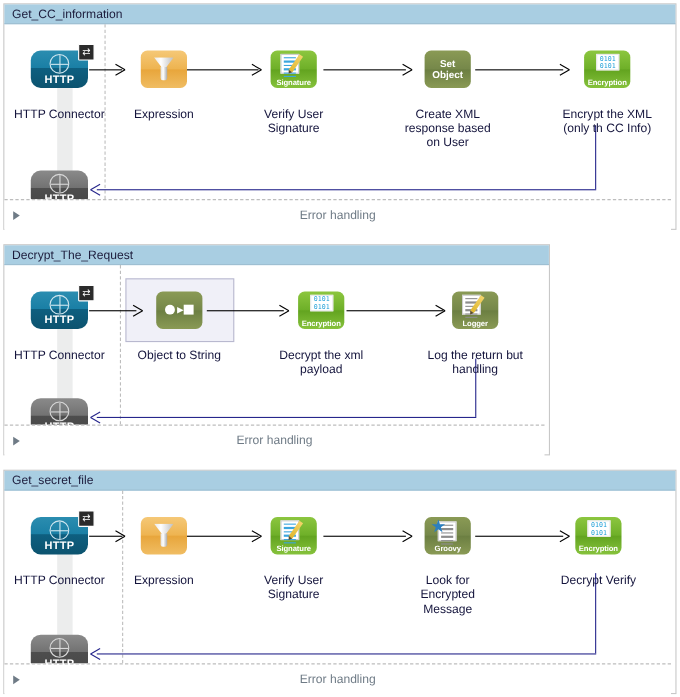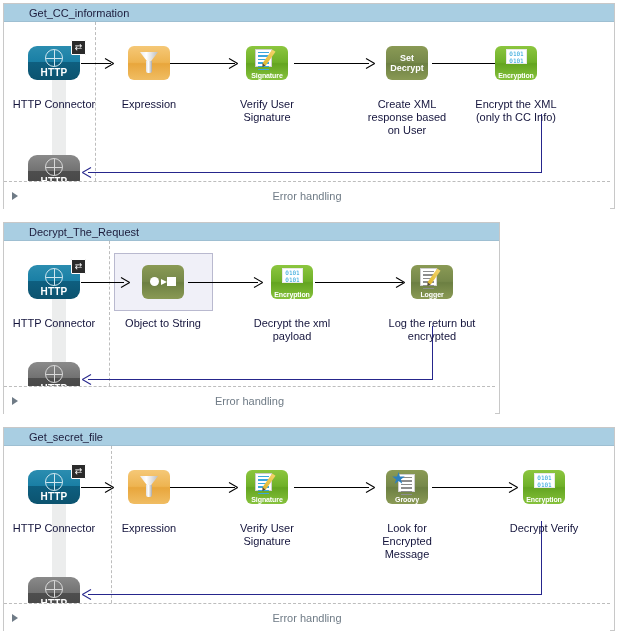--- a/index.html
+++ b/index.html
@@ -21,21 +21,21 @@
     position: absolute;
     background: #ffffff;
     border: 1px solid #c8c8c8;
     box-sizing: border-box;
   }
   .flow-title {
     height: 18px;
     line-height: 18px;
     background: #a9cee2;
     border-bottom: 1px solid #9ebfd2;
-    padding-left: 25px;
+    padding-left: 7px;
     font-size: 11px;
     color: #1c1c3c;
     box-sizing: border-box;
     white-space: nowrap;
   }
   .flow-body {
     position: relative;
     box-sizing: border-box;
   }
   
@@ -411,28 +411,28 @@
           <div class="pencil"></div>
           <div class="ic-caption">Signature</div>
         </div>
         <div class="node-label">Verify User
 Signature</div>
       </div>
 
       <div class="node" style="left:403px; top:24px;">
         <div class="ic ic-olive">
           <div class="ic-text">Set
-Decrypt</div>
+Object</div>
         </div>
         <div class="node-label">Create XML
 response based
 on User</div>
       </div>
 
-      <div class="node" style="left:512px; top:24px;">
+      <div class="node" style="left:548px; top:24px;">
         <div class="ic ic-green">
           <div class="bits">0101
 0101</div>
           <div class="ic-caption">Encryption</div>
         </div>
         <div class="node-label">Encrypt the XML
 (only th CC Info)</div>
       </div>
 
       <div class="node" style="left:50px; top:133px;">
@@ -505,21 +505,21 @@
               <i></i>
               <i></i>
               <i></i>
               <i></i>
               <i></i>
             </div>
           <div class="pencil"></div>
           <div class="ic-caption">Logger</div>
         </div>
         <div class="node-label">Log the return but
-encrypted</div>
+handling</div>
       </div>
 
       <div class="node" style="left:50px; top:121px;">
         <div class="http-out">
           <div class="globe"></div>
           <div class="http-text">HTTP</div>
         </div>
       </div>
 
       <div class="err-strip" style="top:145px;">

